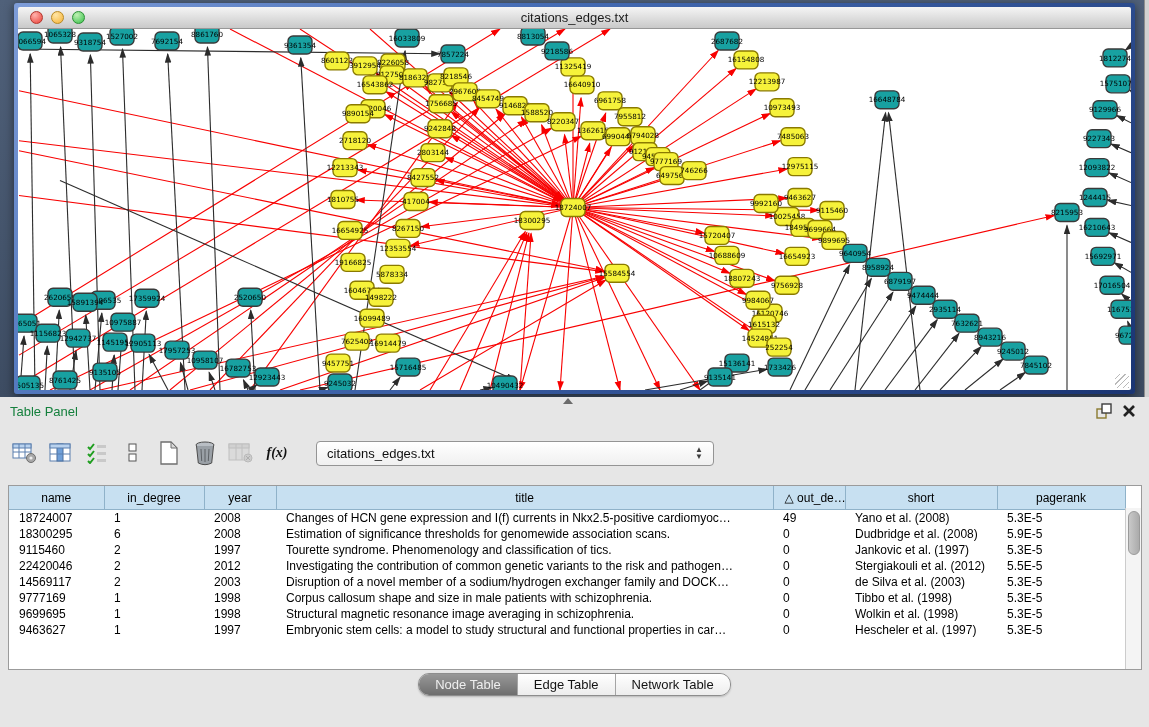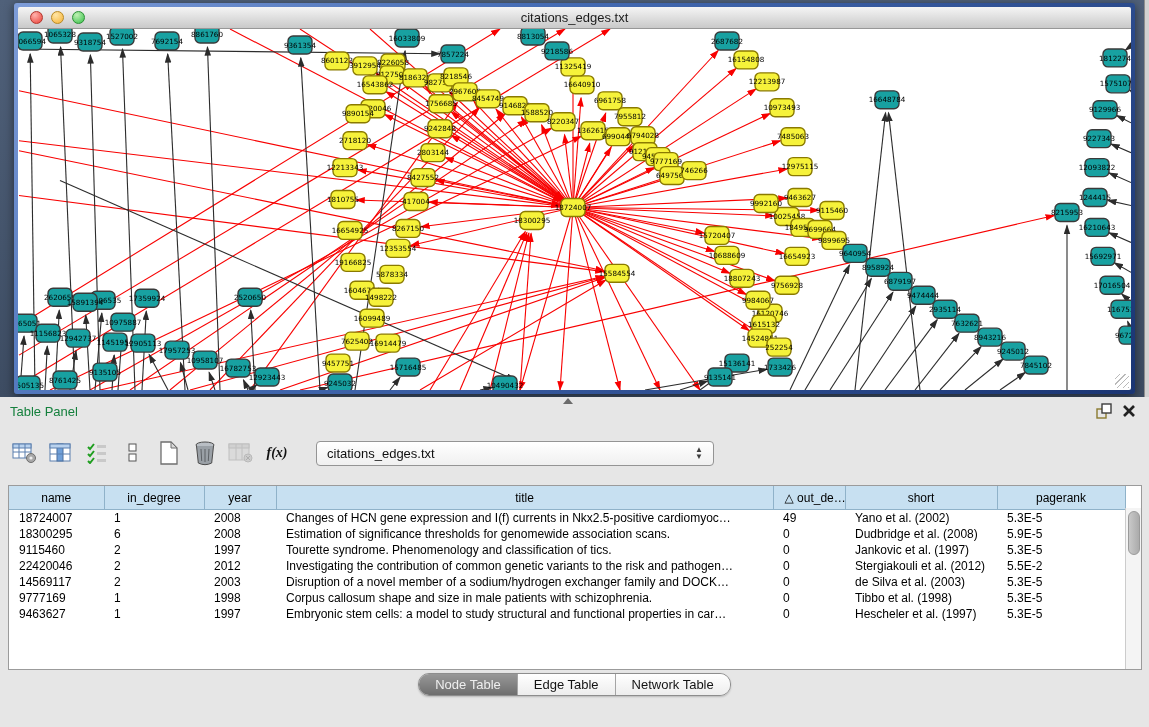--- a/index.html
+++ b/index.html
@@ -605,21 +605,21 @@
             <th>pagerank</th>
           </tr>
         </thead>
       <tbody id="table-body">
           <tr>
             <td>18724007</td>
             <td>1</td>
             <td>2008</td>
             <td>Changes of HCN gene expression and I(f) currents in Nkx2.5-positive cardiomyoc…</td>
             <td>49</td>
-            <td>Yano et al. (2002)</td>
+            <td>Yano et al. (2008)</td>
             <td>5.3E-5</td>
           </tr>
           <tr>
             <td>18300295</td>
             <td>6</td>
             <td>2008</td>
             <td>Estimation of significance thresholds for genomewide association scans.</td>
             <td>0</td>
             <td>Dudbridge et al. (2008)</td>
             <td>5.9E-5</td>
@@ -633,41 +633,50 @@
             <td>Jankovic et al. (1997)</td>
             <td>5.3E-5</td>
           </tr>
           <tr>
             <td>22420046</td>
             <td>2</td>
             <td>2012</td>
             <td>Investigating the contribution of common genetic variants to the risk and pathogen…</td>
             <td>0</td>
             <td>Stergiakouli et al. (2012)</td>
-            <td>5.5E-2</td>
+            <td>5.5E-5</td>
           </tr>
           <tr>
             <td>14569117</td>
             <td>2</td>
             <td>2003</td>
             <td>Disruption of a novel member of a sodium/hydrogen exchanger family and DOCK…</td>
             <td>0</td>
             <td>de Silva et al. (2003)</td>
             <td>5.3E-5</td>
           </tr>
           <tr>
             <td>9777169</td>
             <td>1</td>
             <td>1998</td>
             <td>Corpus callosum shape and size in male patients with schizophrenia.</td>
             <td>0</td>
             <td>Tibbo et al. (1998)</td>
             <td>5.3E-5</td>
           </tr>
           <tr>
+            <td>9699695</td>
+            <td>1</td>
+            <td>1998</td>
+            <td>Structural magnetic resonance image averaging in schizophrenia.</td>
+            <td>0</td>
+            <td>Wolkin et al. (1998)</td>
+            <td>5.3E-5</td>
+          </tr>
+          <tr>
             <td>9463627</td>
             <td>1</td>
             <td>1997</td>
             <td>Embryonic stem cells: a model to study structural and functional properties in car…</td>
             <td>0</td>
             <td>Hescheler et al. (1997)</td>
             <td>5.3E-5</td>
           </tr>
         </tbody>
     </table>

